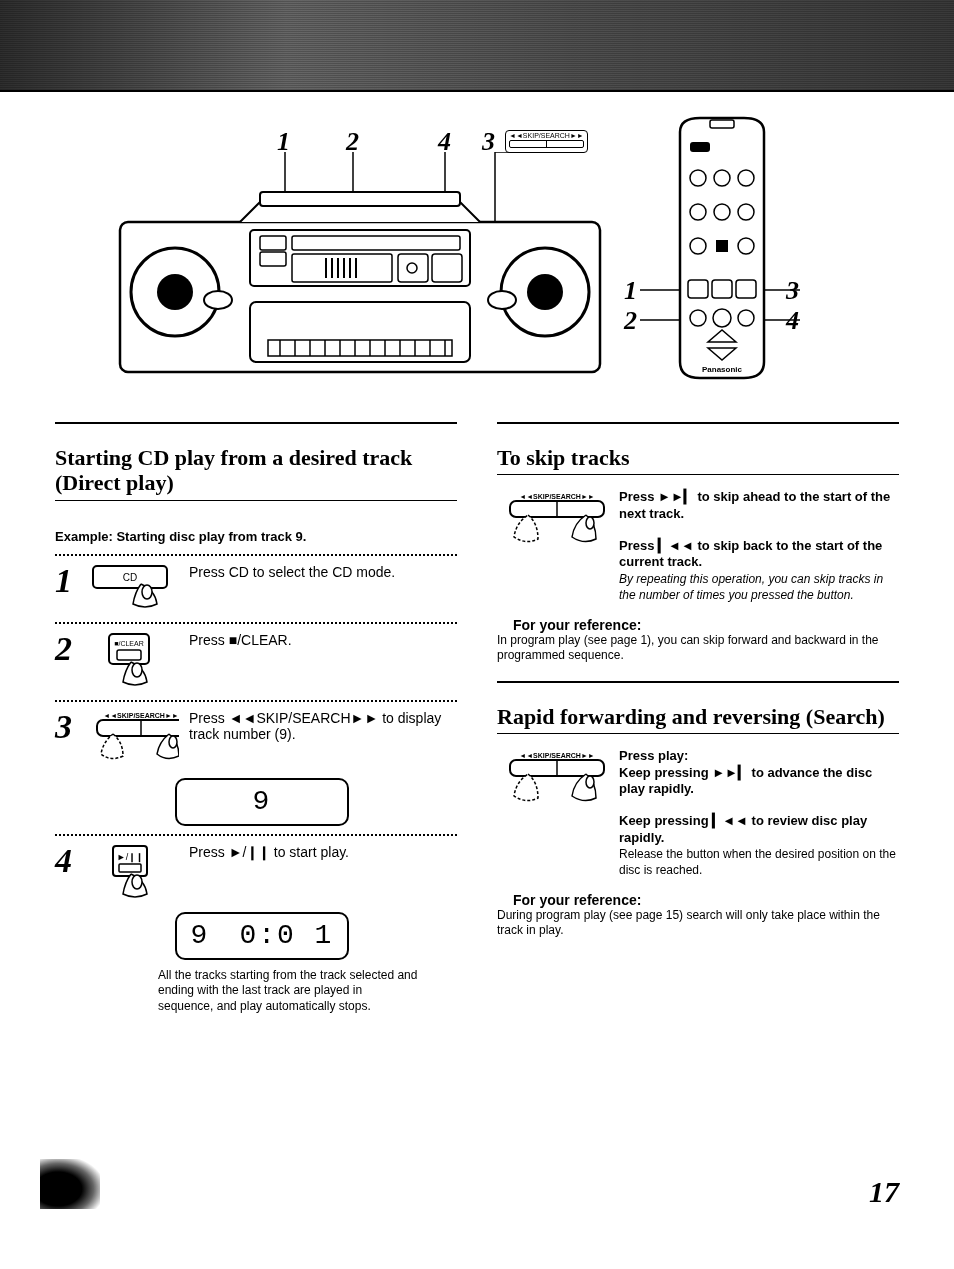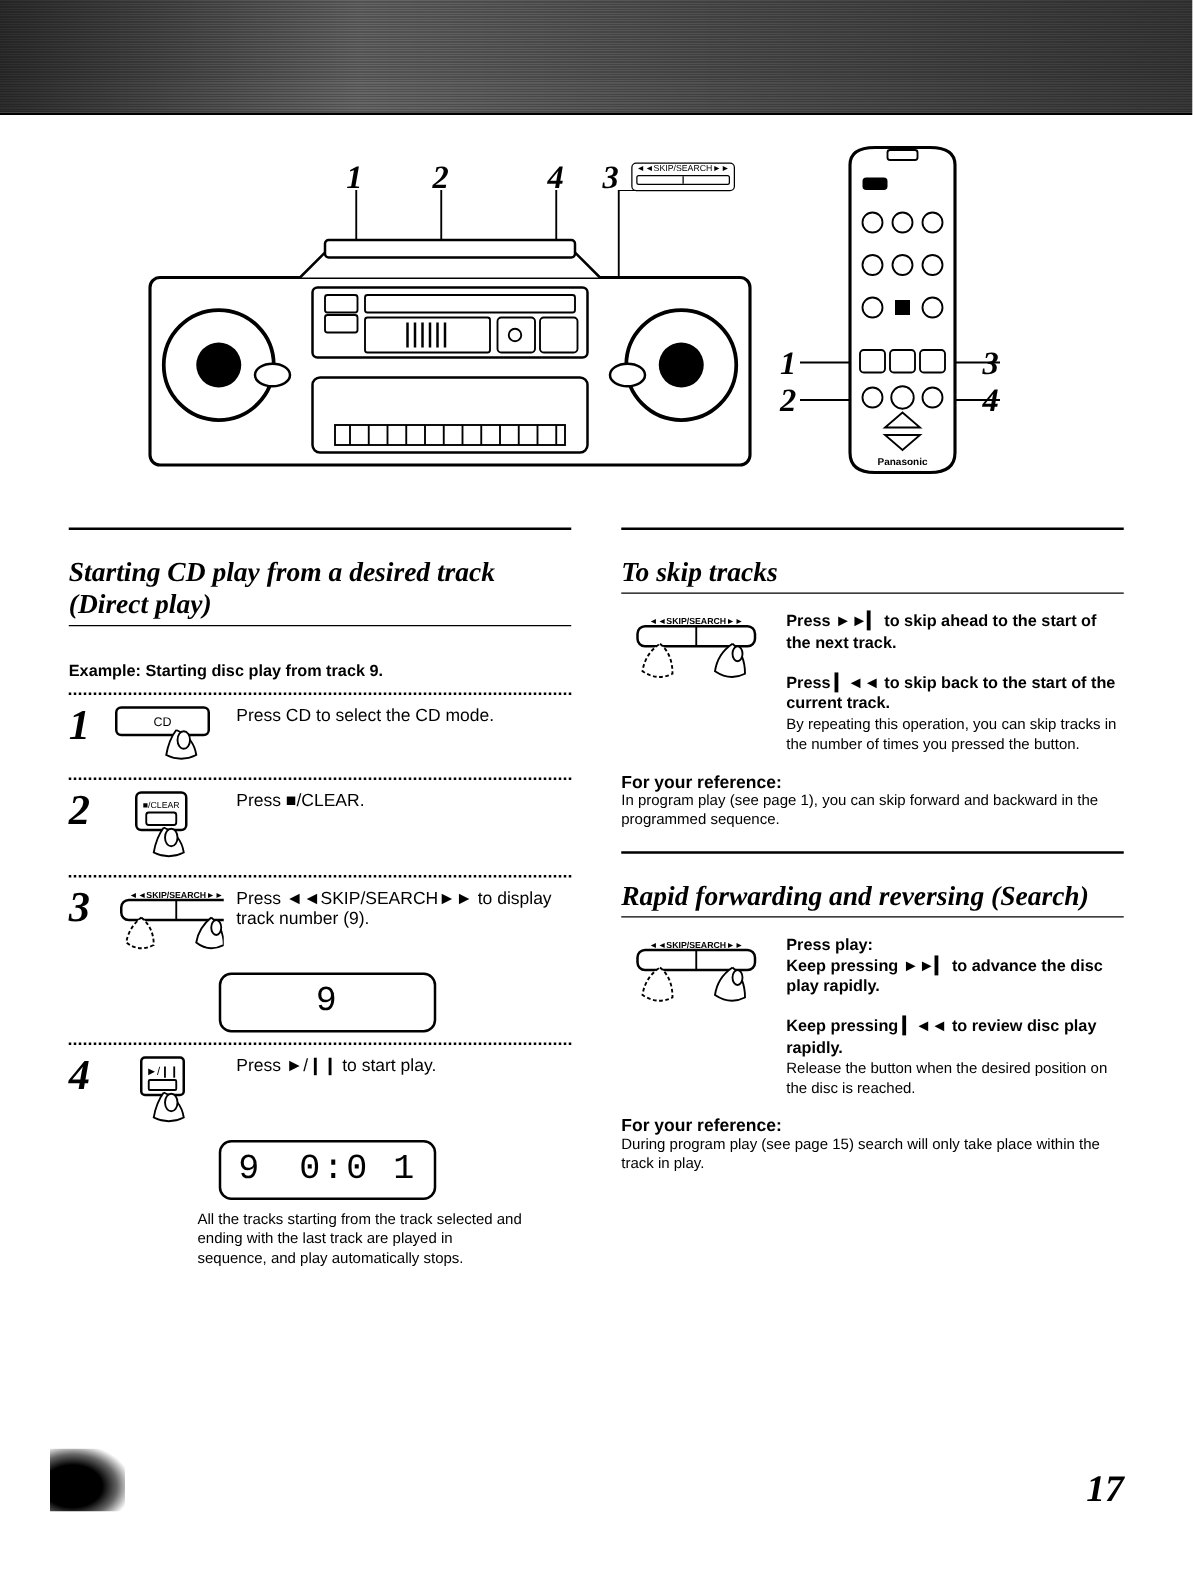--- a/index.html
+++ b/index.html
@@ -34,21 +34,20 @@
     padding: 20px 55px 0 55px;
     gap: 40px;
   }
   .col {
     flex: 1;
     min-width: 0;
   }
   .section-hr-top { border-top: 2px solid #000; margin-bottom: 2px; }
   .section-title {
     font-family: "Times New Roman", Times, serif;
-    font-style: italic;
     font-weight: bold;
     font-size: 22px;
     line-height: 1.15;
     padding: 2px 0;
     margin-top: 19px;
   }
   .section-hr-bot { border-top: 1.5px solid #000; margin-top: 2px; margin-bottom: 14px; }
   .example-line { font-size: 13px; font-weight: bold; margin-bottom: 10px; margin-top: 28px; }
   .dotted {
     border: none;
@@ -93,27 +92,27 @@
   }
   .lcd span { display: inline-block; }
   .step-caption {
     font-size: 12px;
     margin-left: 103px;
     width: 260px;
     line-height: 1.3;
   }
   .right-block {
     display: flex;
-    gap: 12px;
+    gap: 2px;
     margin-bottom: 14px;
   }
   .right-icon { width: 120px; flex-shrink: 0; display:flex; justify-content:center; }
   .right-text { flex: 1; font-size: 13px; line-height: 1.25; }
   .right-text b { font-weight: bold; }
-  .ref-head { font-weight: bold; font-size: 14px; margin-top: 6px; }
+  .ref-head { font-weight: bold; font-size: 14px; margin-top: 6px; margin-left: 16px; }
   .ref-body { font-size: 12px; margin-bottom: 18px; line-height: 1.25; }
   .page-num {
     position: absolute;
     bottom: 60px;
     right: 55px;
     font-family: "Times New Roman", Times, serif;
     font-style: italic;
     font-weight: bold;
     font-size: 30px;
     text-align: right;
@@ -351,21 +350,21 @@
             <line x1="55" y1="12" x2="55" y2="28" stroke="#000" stroke-width="1.5"></line>
             <path d="M 26 26 Q 36 34 36 50 Q 24 56 12 48 Q 14 34 26 26" fill="#fff" stroke="#000" stroke-width="1.5" stroke-dasharray="3,2"></path>
             <path d="M 84 26 Q 94 34 94 50 Q 82 56 70 48 Q 72 34 84 26" fill="#fff" stroke="#000" stroke-width="1.5"></path>
             <ellipse cx="88" cy="34" rx="4" ry="6" fill="#fff" stroke="#000" stroke-width="1.5"></ellipse>
           </svg>
         </div>
         <div class="right-text">
           <b><span>Press </span><span class="sym">►►▎</span><span> to skip ahead to the start of the next track.</span></b>
           <br><br>
           <b><span>Press </span><span class="sym">▎◄◄</span><span> to skip back to the start of the current track.</span></b><br>
-          <span style="font-size:12px;">By repeating this operation, you can skip tracks in the number of times you pressed the button.</span>
+          <span style="font-size:12px;font-style:italic;">By repeating this operation, you can skip tracks in the number of times you pressed the button.</span>
         </div>
       </div>
 
       <div class="ref-head">For your reference:</div>
       <div class="ref-body">In program play (see page 1), you can skip forward and backward in the programmed sequence.</div>
 
       <div class="section-hr-top"></div>
       <div class="section-title">Rapid forwarding and reversing (Search)</div>
       <div class="section-hr-bot"></div>
 

